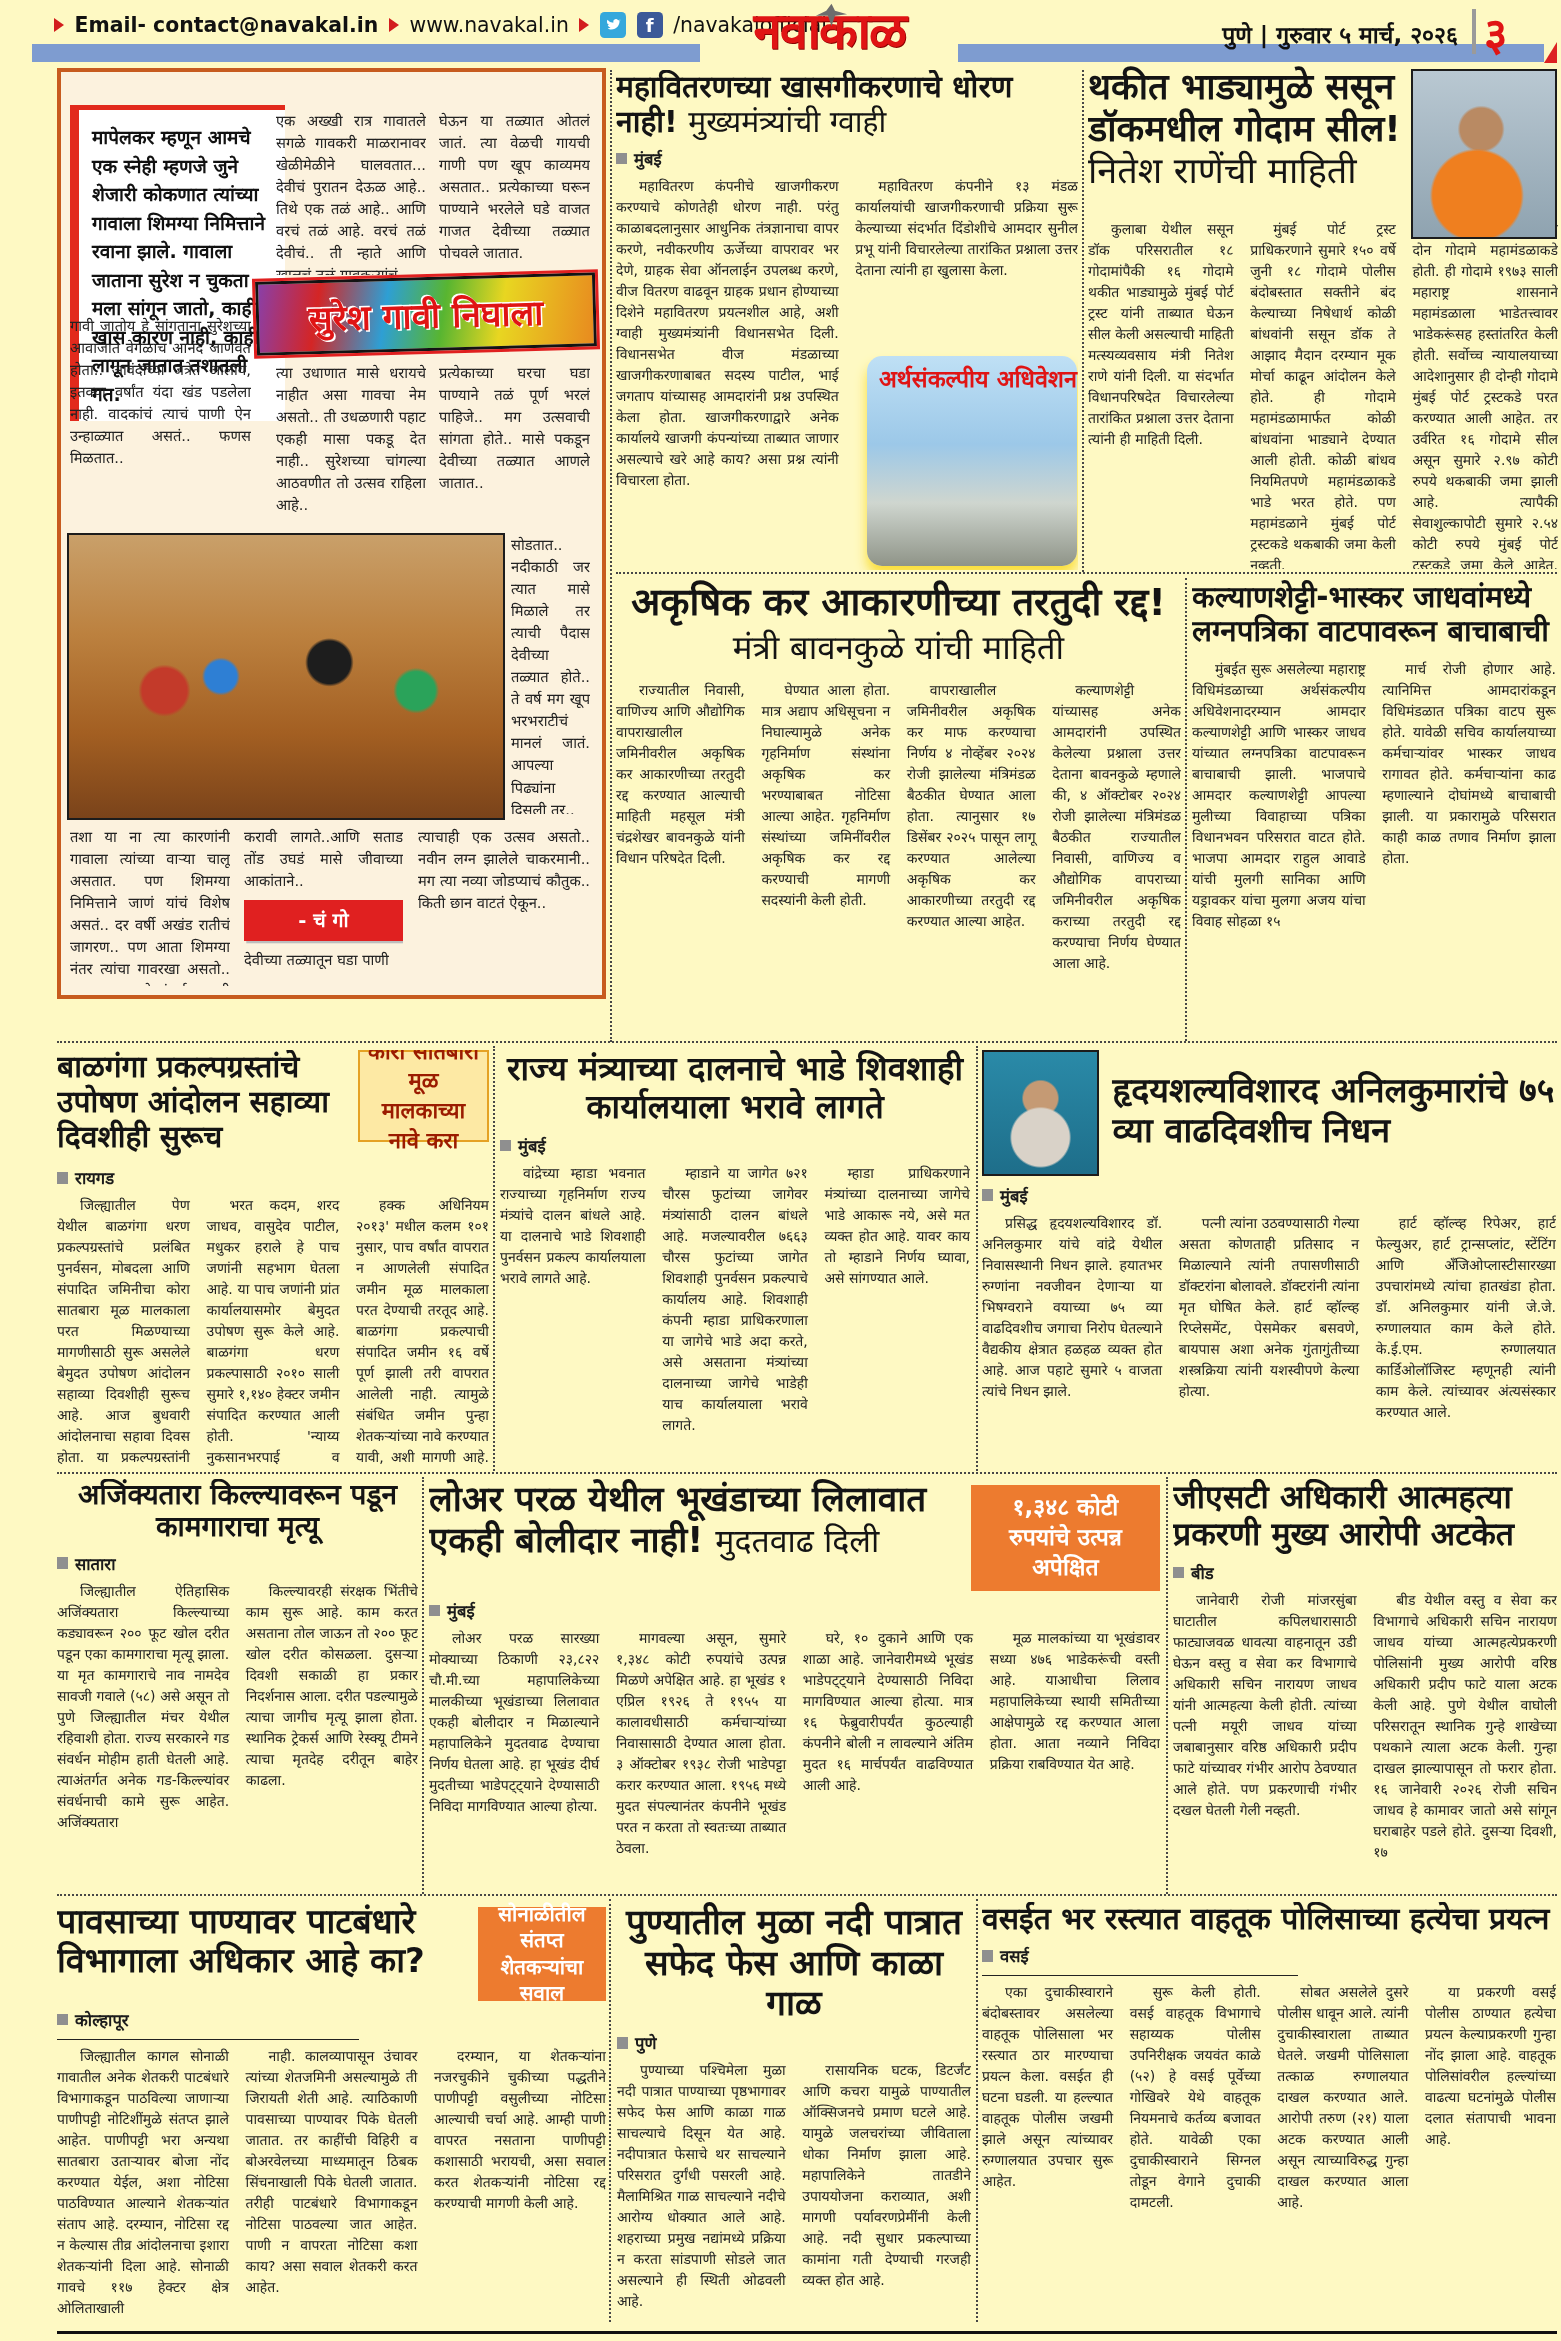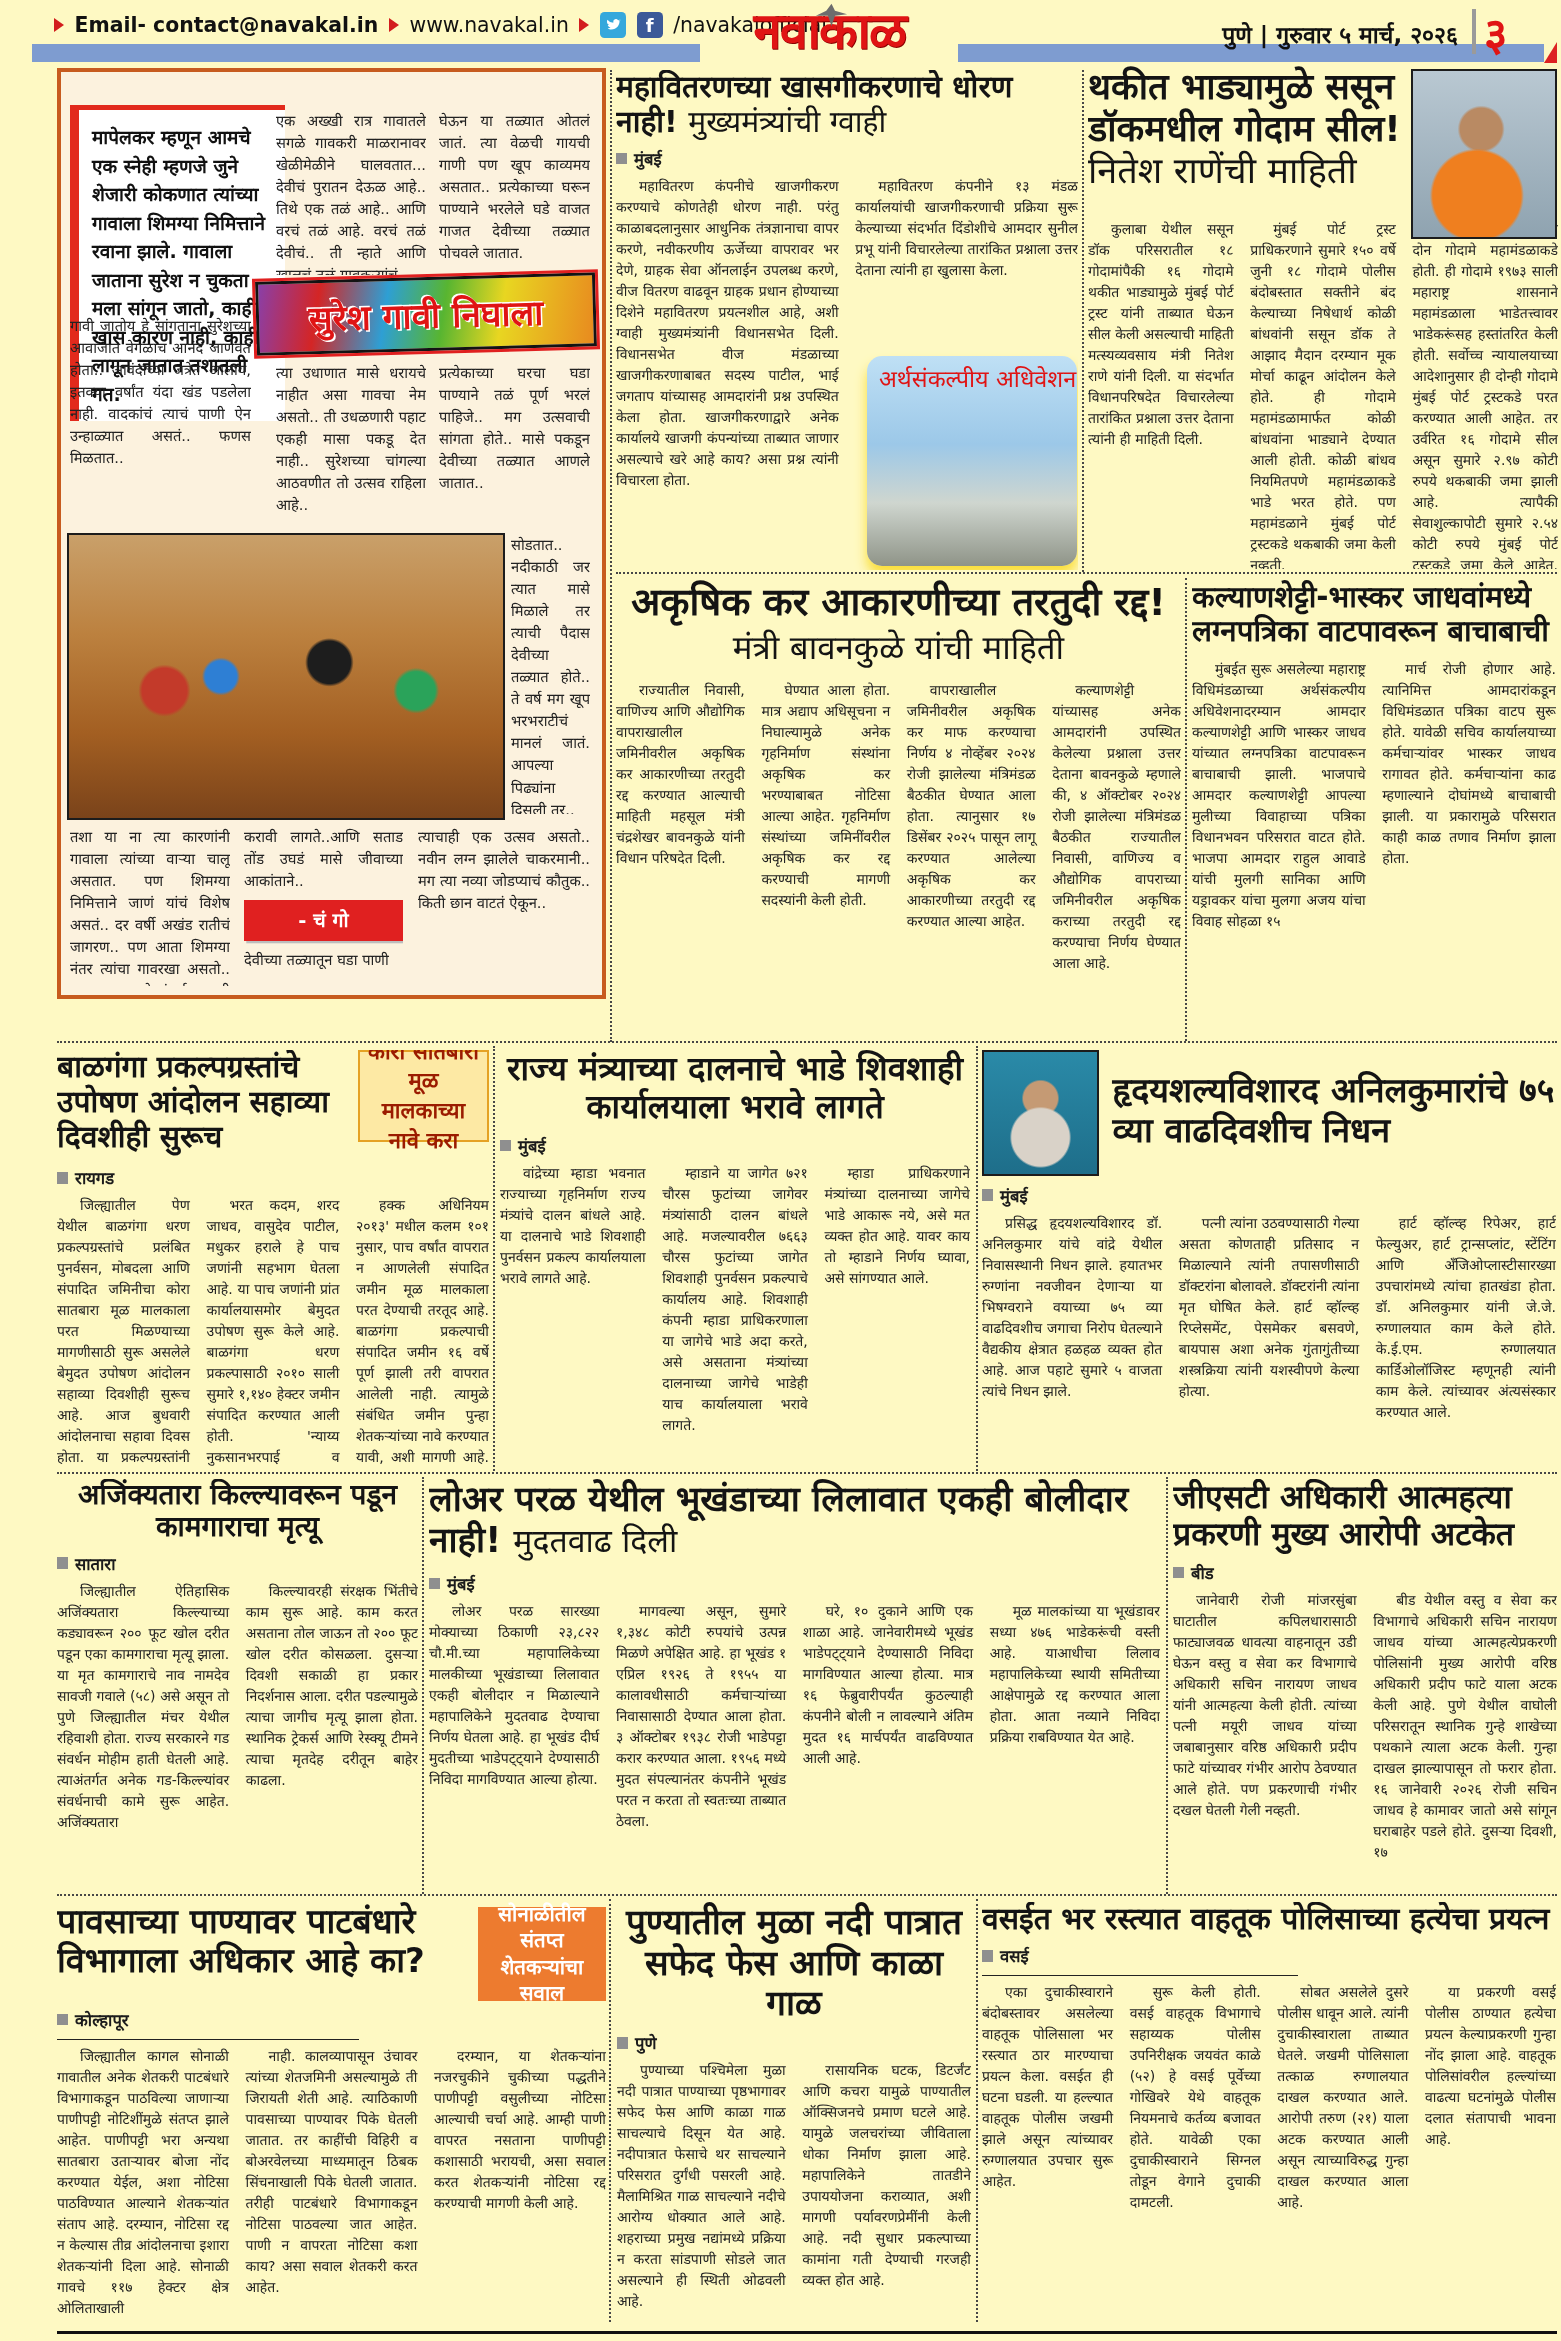--- a/index.html
+++ b/index.html
@@ -43,21 +43,21 @@
   .f-banner span{font-size:35px;font-weight:800;color:#e01414;text-shadow:1.5px 1.5px 0 #ffffff,-1.5px -1.5px 0 #ffffff;}
   .f-photo{position:absolute;left:6px;top:461px;width:434px;height:283px;border:2.3px solid #1c1c1c;
            background:radial-gradient(circle at 22% 55%,#c33a2a 0 6%,transparent 7%),
                       radial-gradient(circle at 35% 50%,#2e7fd4 0 5%,transparent 6%),
                       radial-gradient(circle at 60% 45%,#1d1d1d 0 7%,transparent 8%),
                       radial-gradient(circle at 80% 55%,#2aa35a 0 5%,transparent 6%),
                       linear-gradient(180deg,#c9a06a 0%,#bc813f 35%,#a35f22 70%,#7a431a 100%);}
   .f-sig{background:#e02020;color:#fff;font-weight:800;font-size:19.6px;text-align:center;padding:6px 4.5px;margin:7.6px 0;box-shadow:2.3px 2.3px 0 #bdbdbd;}
   
   .vb{border:none;border-radius:15px;background:linear-gradient(180deg,#bfe0f5 0%,#9cc8e8 42%,#cfd6cf 70%,#8f9488 100%);box-shadow:0 9px 12px rgba(250,220,50,.95);}
-  .vb-label{position:absolute;left:12px;top:9px;font-size:23.4px;font-weight:400;color:#e01414;line-height:1.25;}
+  .vb-label{position:absolute;left:12px;top:9px;font-size:23.4px;font-weight:700;color:#e01414;line-height:1.25;}
   .rane{background:radial-gradient(circle at 45% 75%,#ef7f1f 0 30%,transparent 32%),
                  radial-gradient(circle at 48% 35%,#b98a63 0 16%,transparent 18%),
                  linear-gradient(180deg,#b9c8d2 0%,#8fa3b0 100%);}
   .anil{background:radial-gradient(circle at 50% 70%,#d9d2c8 0 28%,transparent 30%),
                   radial-gradient(circle at 50% 38%,#c59a74 0 18%,transparent 20%),
                   linear-gradient(180deg,#2a8aa8 0%,#1e6e8a 100%);}
   
   .hdot{position:absolute;height:0;border-top:2.3px dotted #474747;}
   .vdot{position:absolute;width:0;border-left:2.3px dotted #474747;}
   .botline{position:absolute;left:57px;top:2331px;width:1500px;height:3px;background:#101010;}
@@ -225,20 +225,21 @@
       <div class="col">किल्ल्यावरही संरक्षक भिंतीचे काम सुरू आहे. काम करत असताना तोल जाऊन तो २०० फूट खोल दरीत कोसळला. दुसऱ्या दिवशी सकाळी हा प्रकार निदर्शनास आला. दरीत पडल्यामुळे त्याचा जागीच मृत्यू झाला होता. स्थानिक ट्रेकर्स आणि रेस्क्यू टीमने त्याचा मृतदेह दरीतून बाहेर काढला.</div>
     </div>
   </div>
 
   <div class="art" style="left:429px;top:1479px;width:731px;height:409px;">
     <div style="display:flex;gap:15px;align-items:flex-start;">
       <h2 class="hl" style="font-size:35px;flex:1;">
         <span>लोअर परळ येथील भूखंडाच्या लिलावात एकही बोलीदार नाही!</span>
         <span class="lt" style="font-size:32px;">मुदतवाढ दिली</span>
       </h2>
+      <div class="obox" style="width:174px;height:91px;font-size:23px;flex:none;margin-top:6px;">१,३४८ कोटी रुपयांचे उत्पन्न अपेक्षित</div>
     </div>
     <div class="byline">
         <span class="sq"></span>
         <span>मुंबई</span>
       </div>
     <div class="cols">
       <div class="col">लोअर परळ सारख्या मोक्याच्या ठिकाणी २३,८२२ चौ.मी.च्या महापालिकेच्या मालकीच्या भूखंडाच्या लिलावात एकही बोलीदार न मिळाल्याने महापालिकेने मुदतवाढ देण्याचा निर्णय घेतला आहे. हा भूखंड दीर्घ मुदतीच्या भाडेपट्ट्याने देण्यासाठी निविदा मागविण्यात आल्या होत्या.</div>
       <div class="col">मागवल्या असून, सुमारे १,३४८ कोटी रुपयांचे उत्पन्न मिळणे अपेक्षित आहे. हा भूखंड १ एप्रिल १९२६ ते १९५५ या कालावधीसाठी कर्मचाऱ्यांच्या निवासासाठी देण्यात आला होता. ३ ऑक्टोबर १९३८ रोजी भाडेपट्टा करार करण्यात आला. १९५६ मध्ये मुदत संपल्यानंतर कंपनीने भूखंड परत न करता तो स्वतःच्या ताब्यात ठेवला.</div>
       <div class="col">घरे, १० दुकाने आणि एक शाळा आहे. जानेवारीमध्ये भूखंड भाडेपट्ट्याने देण्यासाठी निविदा मागविण्यात आल्या होत्या. मात्र १६ फेब्रुवारीपर्यंत कुठल्याही कंपनीने बोली न लावल्याने अंतिम मुदत १६ मार्चपर्यंत वाढविण्यात आली आहे.</div>
       <div class="col">मूळ मालकांच्या या भूखंडावर सध्या ४७६ भाडेकरूंची वस्ती आहे. याआधीचा लिलाव महापालिकेच्या स्थायी समितीच्या आक्षेपामुळे रद्द करण्यात आला होता. आता नव्याने निविदा प्रक्रिया राबविण्यात येत आहे.</div>

